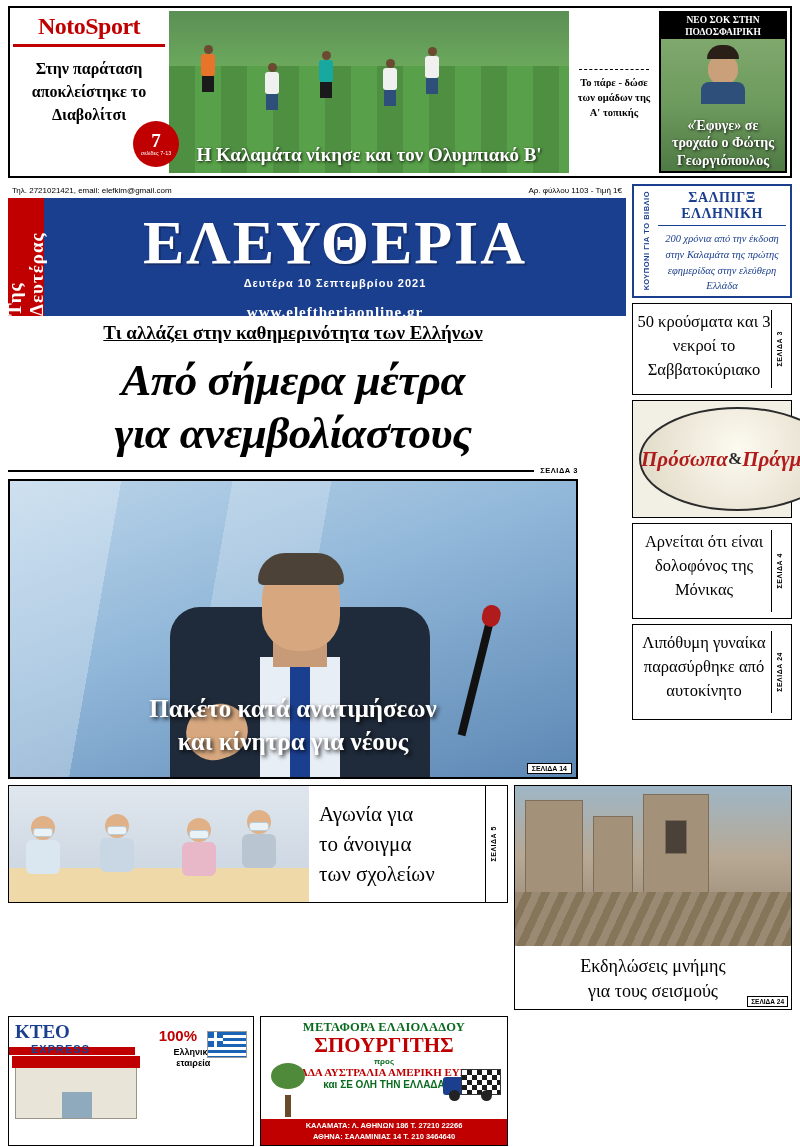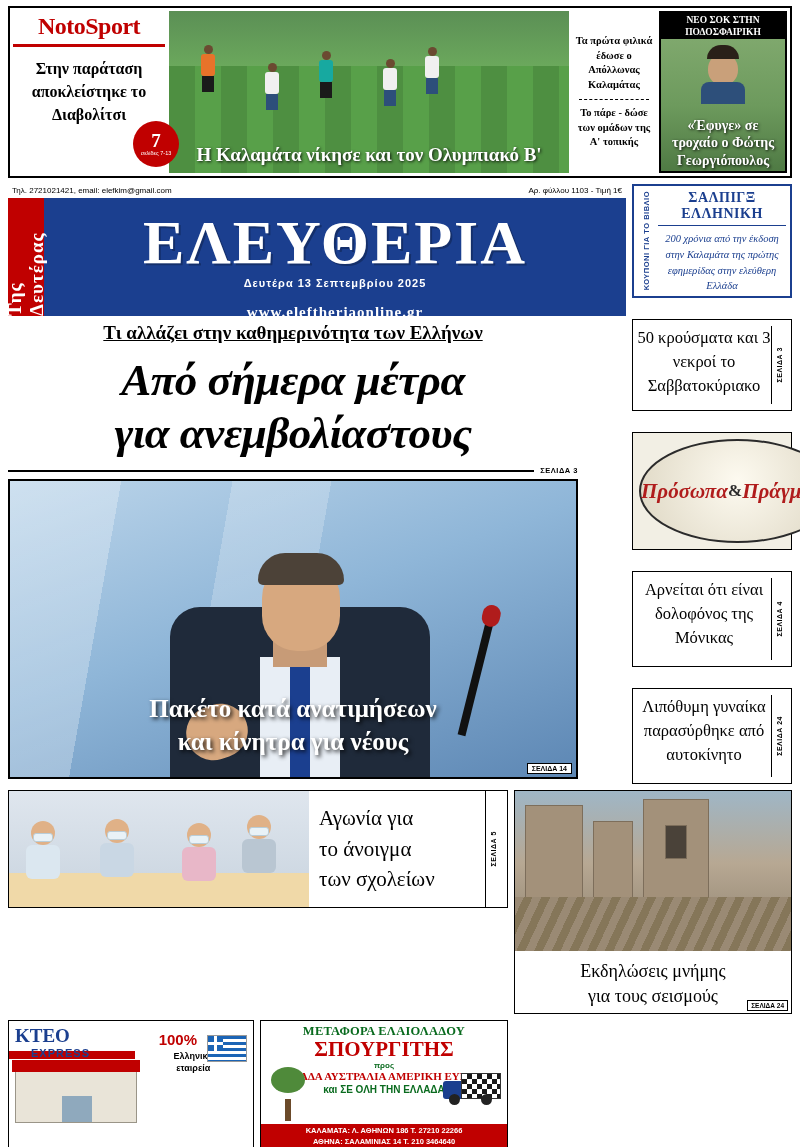--- a/index.html
+++ b/index.html
@@ -165,21 +165,21 @@
     font-size: 62px;
     letter-spacing: 2px;
     line-height: 1.05;
     padding-top: 12px;
     text-shadow: 2px 2px 0 rgba(0,0,0,.25);
   }
   .mast-date { font-size: 11px; font-weight: bold; letter-spacing: 1px; margin-top: 2px; }
   .mast-url { font-family: "Liberation Serif", serif; font-weight: bold; font-size: 15px; letter-spacing: 1px; margin-top: 15px; }
 
   
-  .right-col { width: 160px; display: flex; flex-direction: column; gap: 21px; }
+  .right-col { width: 160px; display: flex; flex-direction: column; gap: 5px; }
   .salpiga {
     border: 2px solid #1b3f8f;
     padding: 4px 4px 5px 4px;
     display: flex;
     gap: 3px;
     height: 114px;
   }
   .salpiga-side {
     width: 17px;
     color: #1b3f8f;
@@ -453,21 +453,20 @@
         <div class="pl" style="left:256px; top:36px;">
           <div class="head"></div>
             <div class="body" style="background:#f0f0f0;"></div>
             <div class="legs" style="background:#2d4f7a;"></div>
         </div>
       </div>
       <div class="sp2-head">Η Καλαμάτα νίκησε και τον Ολυμπιακό Β'</div>
     </div>
 
     <div class="sp-col3">
-      <div>Τα πρώτα φιλικά έδωσε ο Απόλλωνας Καλαμάτας</div>
       <div class="dashed-sep"></div>
       <div>Το πάρε - δώσε των ομάδων της Α' τοπικής</div>
     </div>
 
     <div class="sp-col4">
       <div class="sp4-top">ΝΕΟ ΣΟΚ ΣΤΗΝ ΠΟΔΟΣΦΑΙΡΙΚΗ ΜΕΣΣΗΝΙΑ</div>
       <div class="sp4-photo">
         <div class="sp4-portrait">
           <div class="hair"></div>
           <div class="h"></div>
@@ -484,21 +483,21 @@
       <div class="top-info">
         <span>Τηλ. 2721021421, email: elefkim@gmail.com</span>
         <span>Αρ. φύλλου 1103 - Τιμή 1€</span>
       </div>
       <div class="masthead">
         <div class="masthead-side">
           <span>Της Δευτέρας</span>
         </div>
         <div class="masthead-main">
           <div class="eleftheria">ΕΛΕΥΘΕΡΙΑ</div>
-          <div class="mast-date">Δευτέρα 13 Σεπτεμβρίου 2025</div>
+          <div class="mast-date">Δευτέρα 10 Σεπτεμβρίου 2021</div>
           <div class="mast-url">www.eleftheriaonline.gr</div>
         </div>
       </div>
 
       <div class="lead">
         <div class="kicker">Τι αλλάζει στην καθημερινότητα των Ελλήνων</div>
         <div class="lead-head">
           <div>Από σήμερα μέτρα</div>
           <div>για ανεμβολίαστους</div>
         </div>

